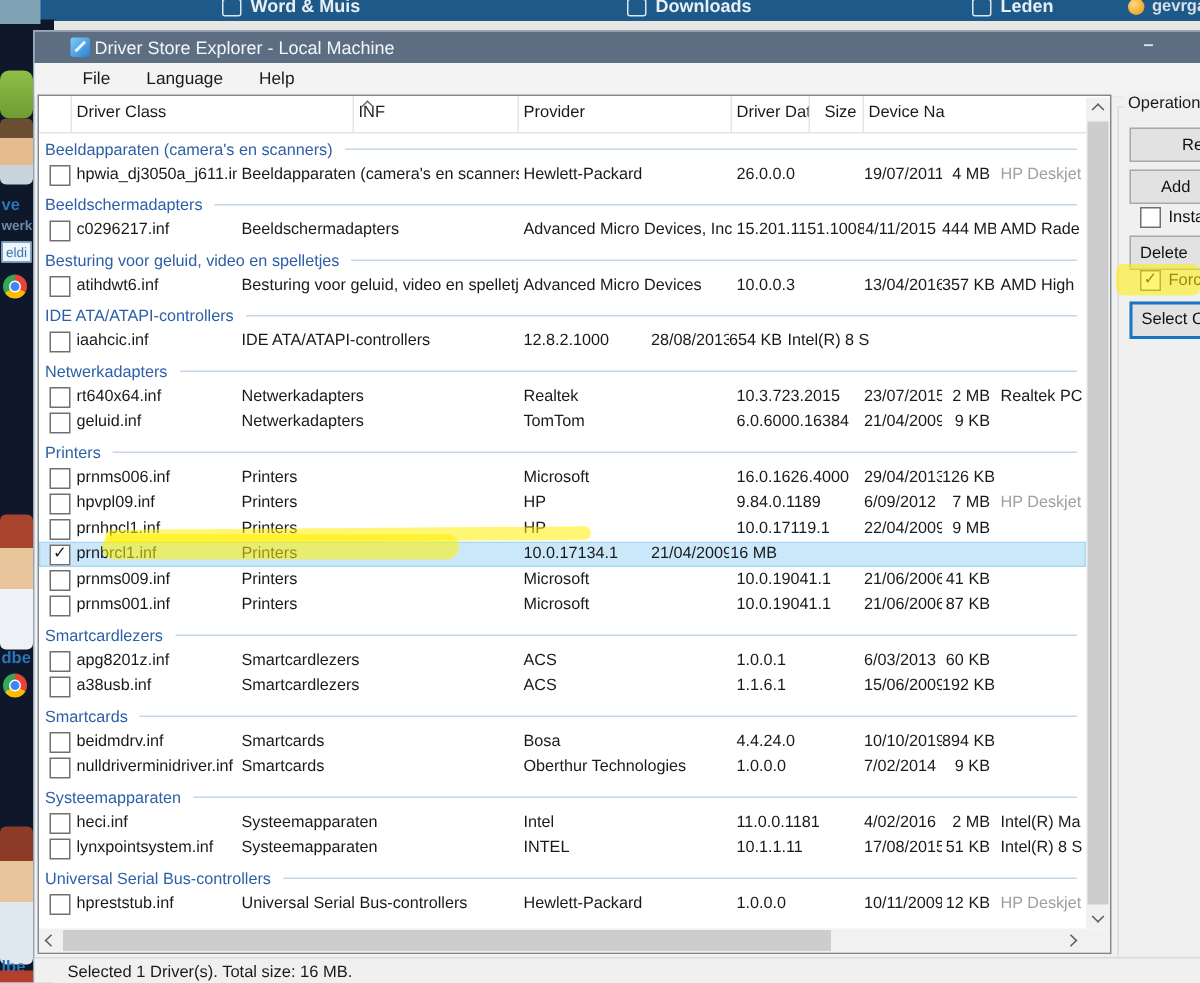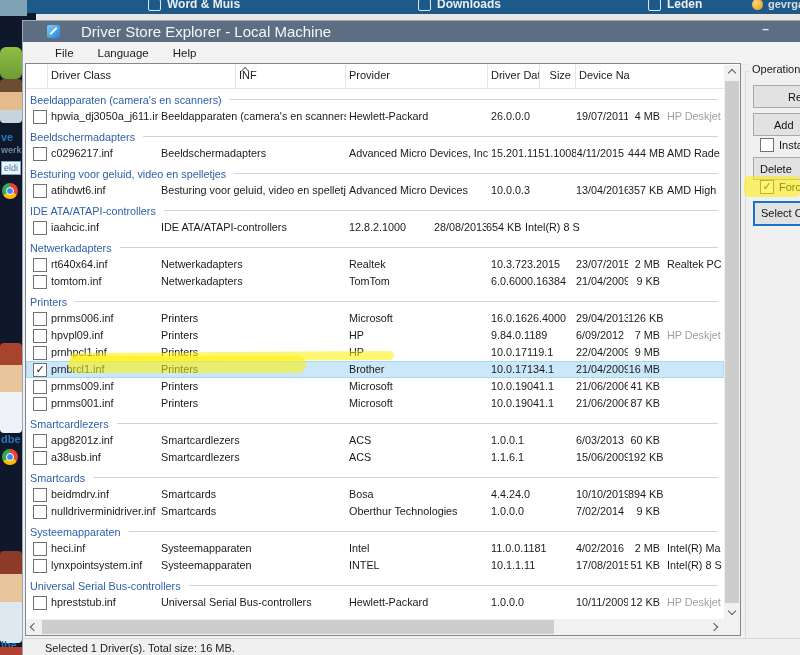--- a/index.html
+++ b/index.html
@@ -26,21 +26,21 @@
           background:conic-gradient(#ea4335 0 33%,#fbbc05 33% 66%,#34a853 66% 100%);}
   .chrome::after{content:'';position:absolute;left:4px;top:4px;width:8px;height:8px;border-radius:50%;
           background:#4285f4;border:1.5px solid #fff;box-sizing:border-box;}
   #red-sliver{top:634px;height:8px;background:#b3402e;border-radius:0;}
   
   #win{position:absolute;left:22px;top:20px;width:786px;height:638px;background:#f0f0f0;z-index:2;
        border:1px solid #9aa7b5;box-sizing:border-box;}
   #titlebar{height:21px;background:#5d6e82;display:flex;align-items:center;padding-left:24px;position:relative;}
   .appicon{width:13px;height:13px;border-radius:2px;background:linear-gradient(135deg,#7ecdf7 0%,#2b7fd4 100%);position:relative;}
   .appicon::after{content:'';position:absolute;left:2px;top:5px;width:9px;height:2px;background:#e8f6ff;transform:rotate(-45deg);}
-  #title-text{color:#f2f6fa;font-size:15px;margin-left:21px;white-space:nowrap;}
+  #title-text{color:#f2f6fa;font-size:12px;margin-left:3px;white-space:nowrap;}
   #min-btn{position:absolute;right:38px;top:1px;color:#dfe6ee;font-size:12px;font-weight:bold;}
   #menubar{height:22px;background:#f3f3f3;display:flex;align-items:center;gap:24px;padding-left:32px;
            font-size:11.5px;color:#1a1a1a;border-bottom:1px solid #e8e8e8;}
   .menu-item{white-space:nowrap;}
   
   #list{position:absolute;left:2px;top:42px;width:716px;height:573px;background:#fff;
         border:1px solid #828790;box-sizing:border-box;overflow:hidden;}
   #lv-header{position:absolute;left:0;top:0;right:16px;height:24px;background:#fff;display:flex;
              border-bottom:1px solid #e5e5e5;font-size:11px;color:#1a1a1a;}
   .hc{box-sizing:border-box;border-right:1px solid #e5e5e5;padding:5px 0 0 3px;overflow:hidden;white-space:nowrap;}
@@ -241,21 +241,21 @@
           <span class="cell c-prov">Realtek</span>
           <span class="cell c-ver">10.3.723.2015</span>
           <span class="cell c-date">23/07/2015</span>
           <span class="cell c-size">2 MB</span>
           <span class="cell c-dev">Realtek PC</span>
         </div>
         <div class="lv-row">
           <span class="c-check">
             <span class="cb"></span>
           </span>
-          <span class="cell c-inf">tomtom.inf</span>
+          <span class="cell c-inf">geluid.inf</span>
           <span class="cell c-class">Netwerkadapters</span>
           <span class="cell c-prov">TomTom</span>
           <span class="cell c-ver">6.0.6000.16384</span>
           <span class="cell c-date">21/04/2009</span>
           <span class="cell c-size">9 KB</span>
           <span class="cell c-dev"></span>
         </div>
         <div class="lv-group">
           <span class="g-label">Printers</span>
           <span class="g-line"></span>
@@ -295,21 +295,20 @@
           <span class="cell c-date">22/04/2009</span>
           <span class="cell c-size">9 MB</span>
           <span class="cell c-dev"></span>
         </div>
         <div class="lv-row sel">
           <span class="c-check">
             <span class="cb on"></span>
           </span>
           <span class="cell c-inf">prnbrcl1.inf</span>
           <span class="cell c-class">Printers</span>
-          <span class="cell c-prov">Brother</span>
           <span class="cell c-ver">10.0.17134.1</span>
           <span class="cell c-date">21/04/2009</span>
           <span class="cell c-size">16 MB</span>
           <span class="cell c-dev"></span>
         </div>
         <div class="lv-row">
           <span class="c-check">
             <span class="cb"></span>
           </span>
           <span class="cell c-inf">prnms009.inf</span>

